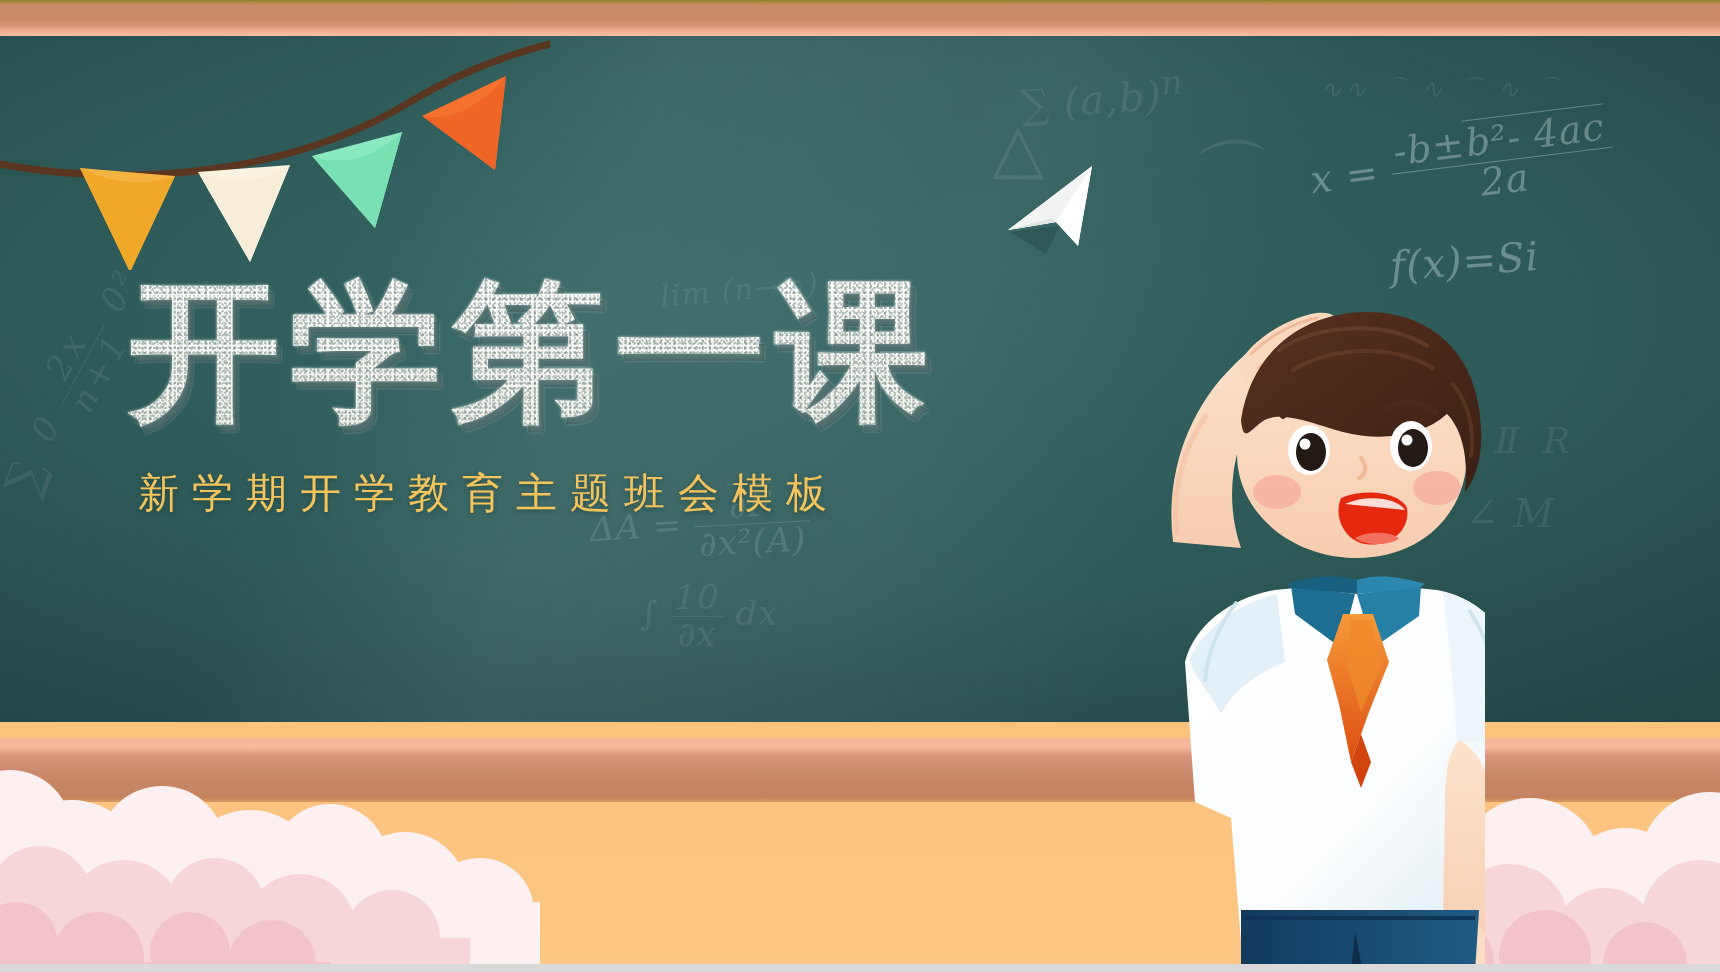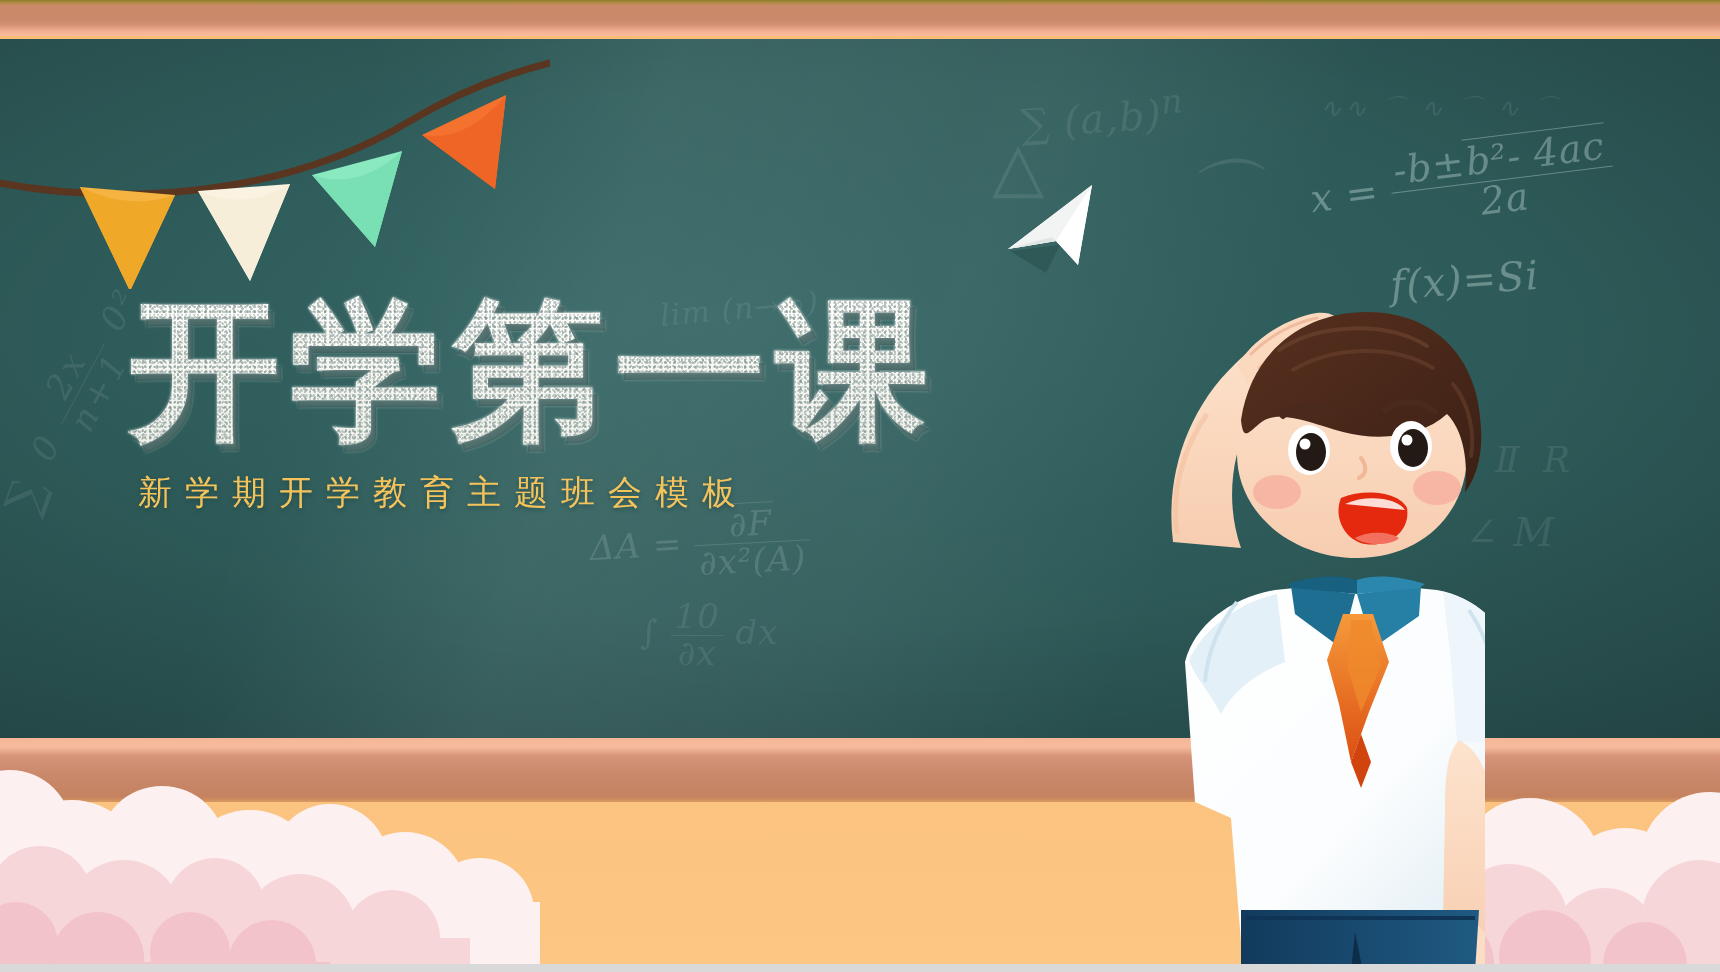--- a/index.html
+++ b/index.html
@@ -28,21 +28,21 @@
     position:absolute; left:0; top:0; width:100%; height:36px;
     background:linear-gradient(180deg,#8d7a2c 0%,#a98b3e 6%,#c98a68 14%,#c9896a 55%,#d79277 70%,#f4b294 88%,#f8bb9d 100%);
   }
   .frame-bottom {
     position:absolute; left:0; top:738px; width:100%; height:64px;
     background:linear-gradient(180deg,#f6b698 0%,#f7bb9f 14%,#d69378 28%,#c8886a 60%,#c4825f 92%,#d89a60 100%);
   }
 
   
   .board {
-    position:absolute; left:0; top:39px; width:100%; height:702px;
+    position:absolute; left:0; top:20px; width:100%; height:702px;
     background:
       radial-gradient(ellipse 110% 95% at 42% 40%, #336462 0%, #2d5a58 45%, #274d4c 78%, #224543 100%);
     overflow:hidden;
   }
   
   .board-streak {
     position:absolute; left:-12%; top:-40%; width:130%; height:150%;
     background:linear-gradient(118deg,
         rgba(255,255,255,0) 30%,
         rgba(255,255,255,0.045) 44%,
@@ -117,24 +117,24 @@
     position:absolute; left:0; top:0;
     font-family:"DejaVu Sans", sans-serif;
     font-size:152px; font-weight:700; letter-spacing:10px; line-height:1.08;
     white-space:nowrap;
     color:transparent;
     -webkit-text-stroke:1.6px rgba(255,255,255,0.55);
     transform:translate(6px,7px);
     z-index:-1;
   }
   .subtitle {
-    margin-top:17px;
+    margin-top:32px;
     margin-left:10px;
     font-family:"DejaVu Sans", sans-serif;
-    font-size:34px;
+    font-size:41px;
     font-weight:400;
     letter-spacing:13px;
     color:#f4c35c;
     white-space:nowrap;
     text-shadow:0 2px 4px rgba(20,50,48,0.45);
   }
 
   
   .clouds { position:absolute; left:0; bottom:0; width:100%; height:260px; pointer-events:none; }
 

